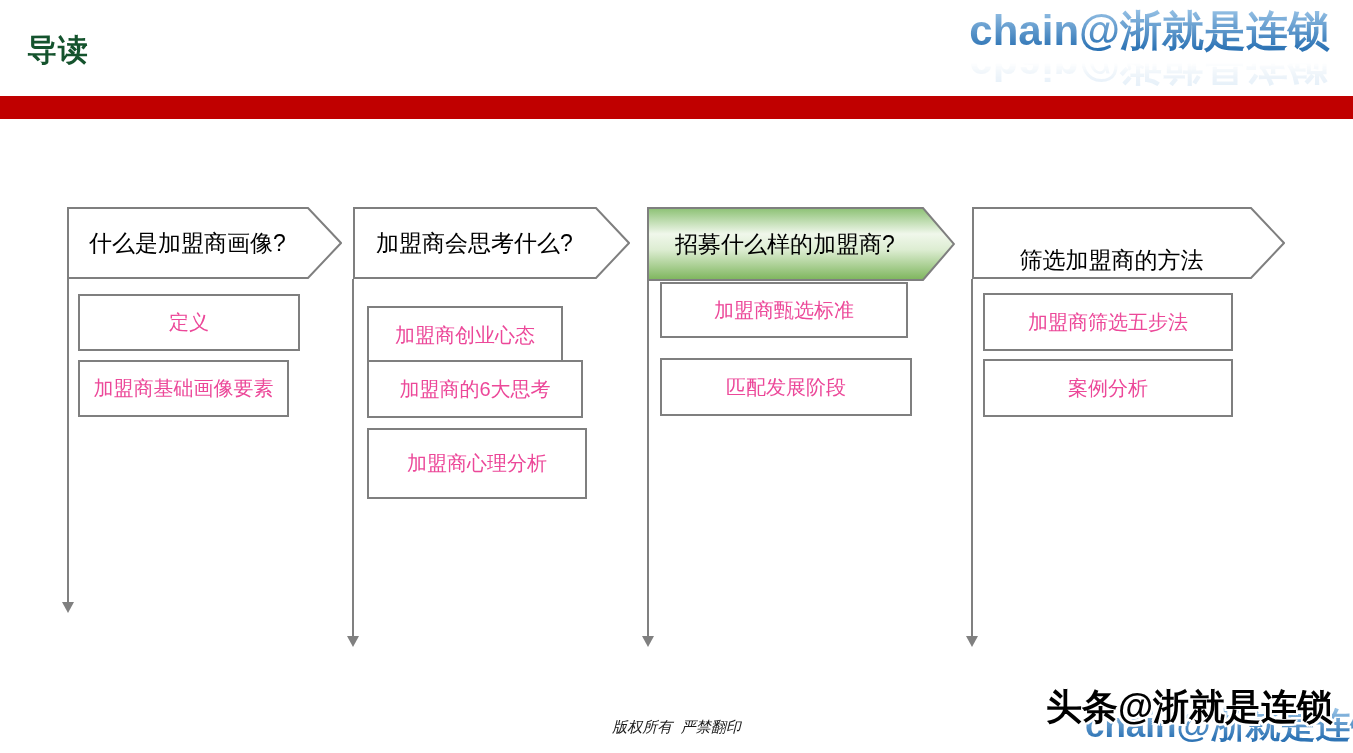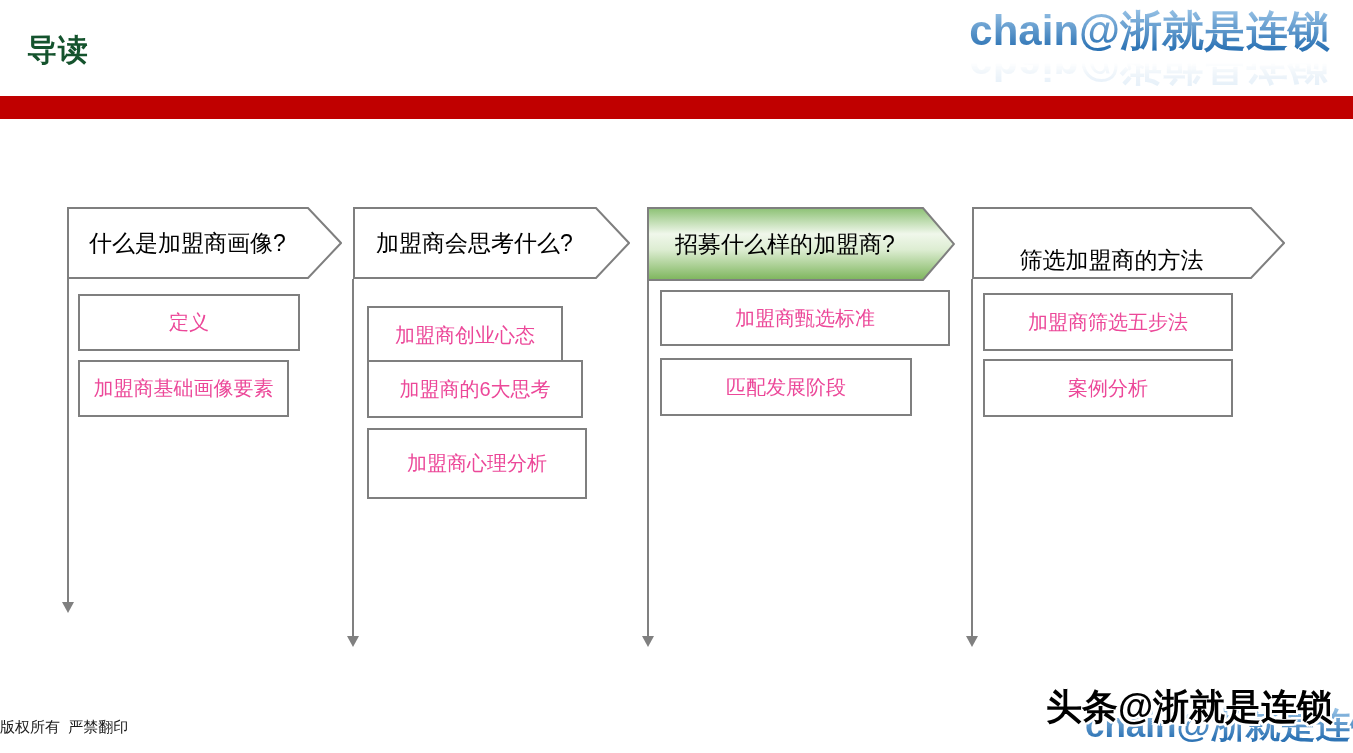--- a/index.html
+++ b/index.html
@@ -45,22 +45,22 @@
     font-size:20px;color:#ec4899;white-space:nowrap;
   }
   
   .vline{position:absolute;width:2px;background:var(--connector-gray,#808080);}
   .vhead{
     position:absolute;width:0;height:0;
     border-left:6px solid transparent;border-right:6px solid transparent;
     border-top:11px solid var(--connector-gray,#808080);
   }
   .footer-copyright{
-    position:absolute;left:0;right:0;top:718px;
-    font-size:15px;color:#1a1a1a;white-space:pre;
+    position:absolute;left:0;right:0;top:718px;text-align:center;
+    font-size:15px;color:#1a1a1a;white-space:pre;font-style:italic;
   }
   
   .logo-bottom-watermark{
     position:absolute;left:1085px;top:707px;z-index:1;
     font-size:35px;font-weight:bold;white-space:nowrap;line-height:1;
     background:linear-gradient(180deg,var(--logo-blue-light,#9dc6e8) 0%,var(--logo-blue-dark,#2e74b5) 88%);
     -webkit-background-clip:text;background-clip:text;color:transparent;
   }
   .logo-bottom-primary{
     position:absolute;left:1046px;top:689px;z-index:2;
@@ -108,21 +108,21 @@
   <div class="flow-box" style="left:367px;top:306px;width:196px;height:58px">加盟商创业心态</div>
   <div class="flow-box" style="left:367px;top:360px;width:216px;height:58px">加盟商的6大思考</div>
   <div class="flow-box" style="left:367px;top:428px;width:220px;height:71px">加盟商心理分析</div>
   <div class="vline" style="left:352px;top:279px;height:358px"></div>
   <div class="vhead" style="left:347px;top:636px"></div>
 
   <svg class="arrow-svg" style="left:647px;top:207px" width="308" height="74" viewBox="0 0 308 74">
     <polygon points="1,1 276,1 307,37 276,73 1,73" fill="url(#greenGrad)" stroke="var(--shape-border,#7f7f7f)" stroke-width="2"></polygon>
   </svg>
   <div class="arrow-label" style="left:647px;top:207px;width:276px;height:74px">招募什么样的加盟商?</div>
-  <div class="flow-box" style="left:660px;top:290px;width:290px;height:56px">加盟商甄选标准</div>
+  <div class="flow-box" style="left:660px;top:282px;width:248px;height:56px">加盟商甄选标准</div>
   <div class="flow-box" style="left:660px;top:358px;width:252px;height:58px">匹配发展阶段</div>
   <div class="vline" style="left:647px;top:281px;height:356px"></div>
   <div class="vhead" style="left:642px;top:636px"></div>
 
   <svg class="arrow-svg" style="left:972px;top:207px" width="313" height="72" viewBox="0 0 313 72">
     <polygon points="1,1 279,1 312,36 279,71 1,71" fill="#ffffff" stroke="var(--shape-border,#7f7f7f)" stroke-width="2"></polygon>
   </svg>
   <div class="arrow-label" style="left:972px;top:224px;width:279px;height:72px">筛选加盟商的方法</div>
   <div class="flow-box" style="left:983px;top:293px;width:250px;height:58px">加盟商筛选五步法</div>
   <div class="flow-box" style="left:983px;top:359px;width:250px;height:58px">案例分析</div>

